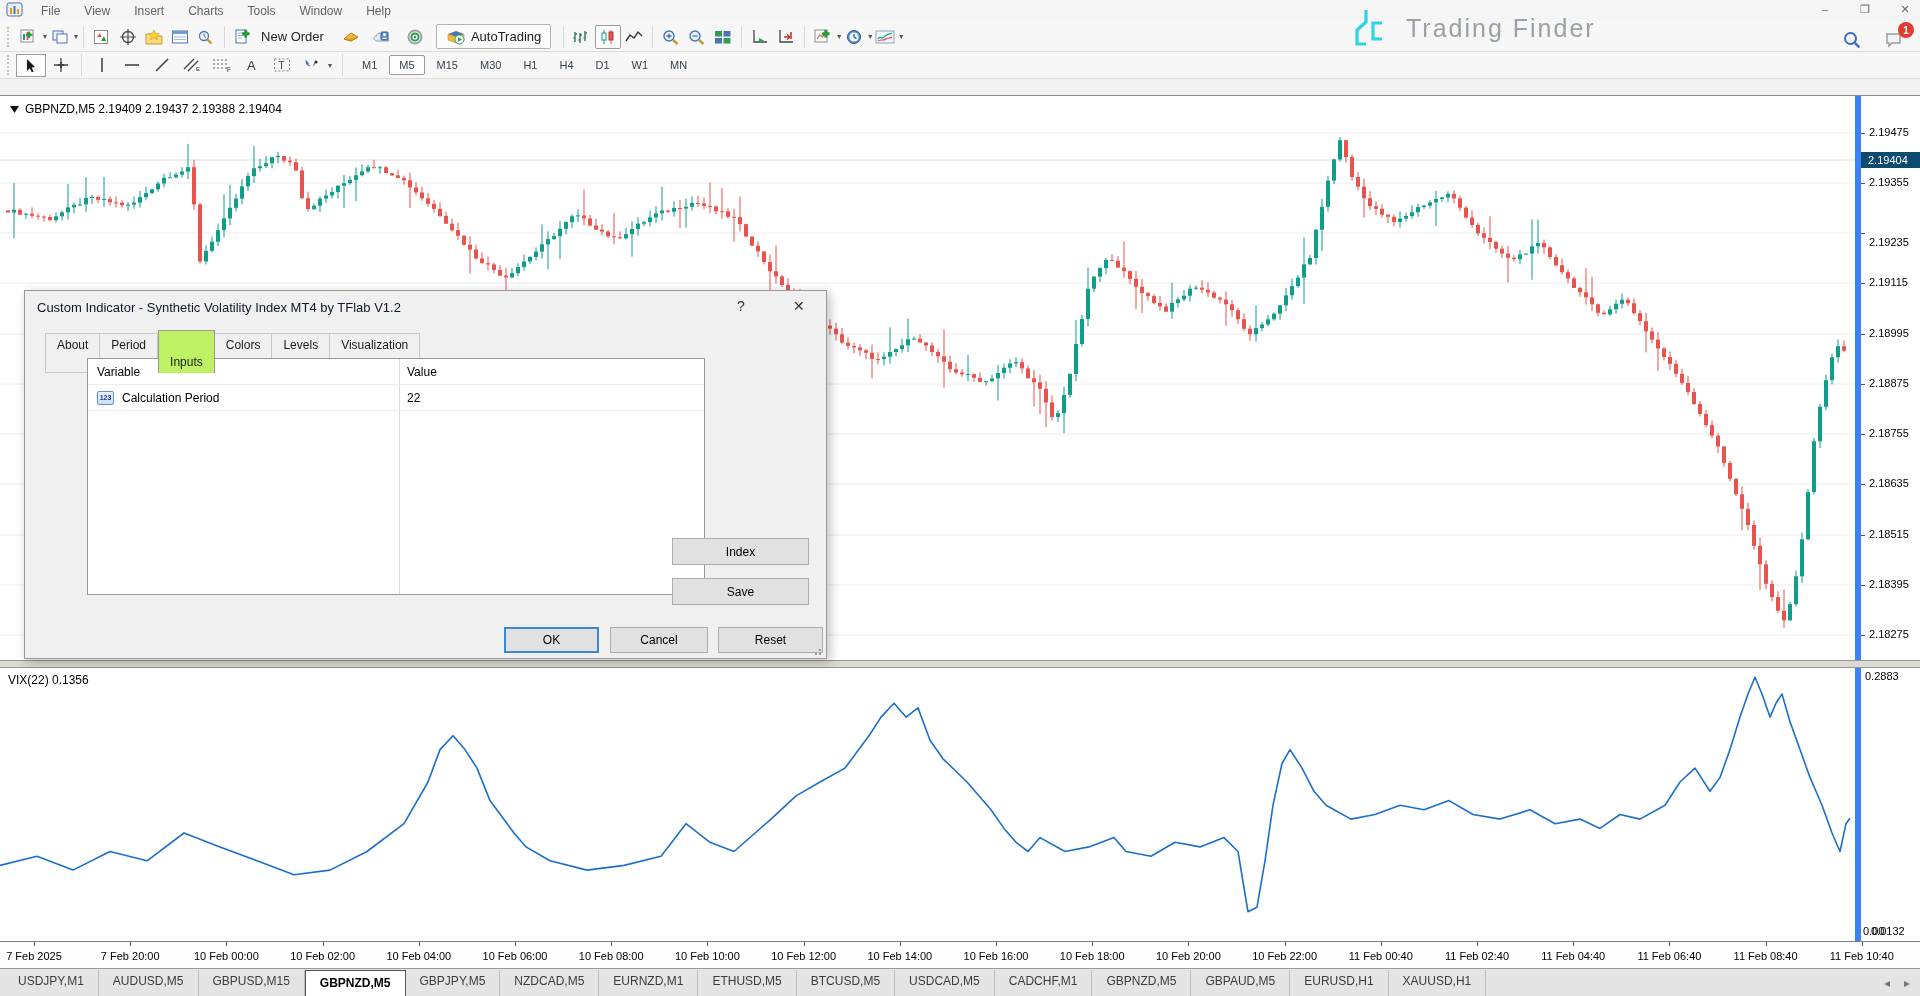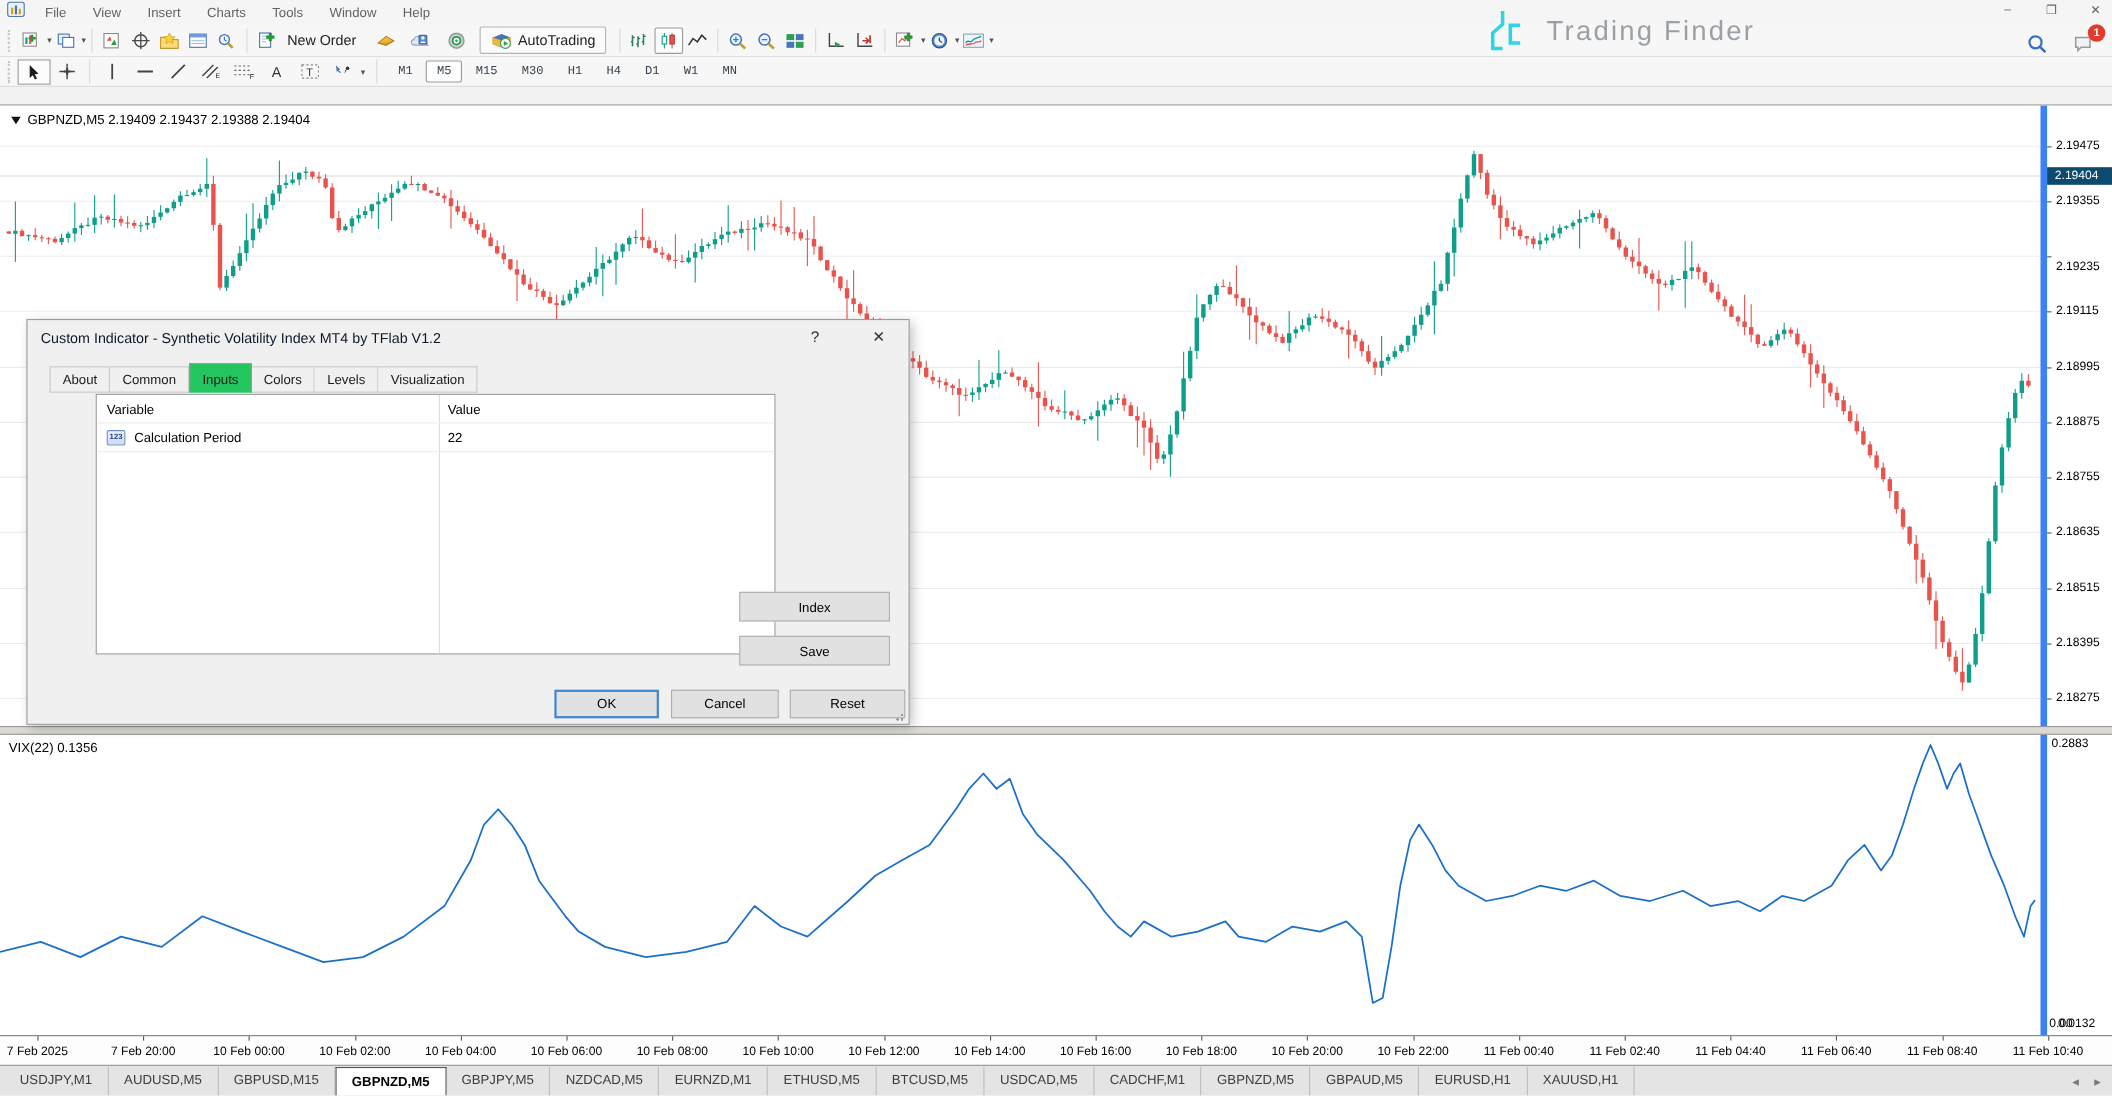--- a/index.html
+++ b/index.html
@@ -23,21 +23,21 @@
   #toolbar2 { top:52px; height:27px; padding-left:4px; }
   .grip { width:6px; height:20px; border-left:2px dotted #c6c6c6; margin:0 3px; }
   .tsep { width:1px; height:22px; background:#d9d9d9; margin:0 5px; }
   .icon-btn { min-width:26px; height:24px; display:flex; align-items:center; justify-content:center;
               border:1px solid transparent; border-radius:2px; }
   .icon-btn.pressed { border-color:#9b9b9b; background:#fcfcfc; }
   .caret { font-size:8px; color:#555; margin-left:1px; }
   .tool-label { font-size:13px; color:#222; margin-left:5px; }
   #autotrading-btn { display:flex; align-items:center; border:1px solid #b3b3b3; background:#fbfbfb;
                      border-radius:2px; height:25px; padding:0 9px; margin-left:8px; }
-  .tf-btn { font-size:11px; color:#37414f; padding:3px 9px; border:1px solid transparent; border-radius:2px;font-family:Liberation Mono, monospace; }
+  .tf-btn { font-size:11px; color:#37414f; padding:3px 9px; border:1px solid transparent; border-radius:2px; }
   .tf-btn.active { border-color:#9b9b9b; background:#fdfdfd; }
   .draw-btn { width:30px; height:23px; display:flex; align-items:center; justify-content:center;
               border:1px solid transparent; }
   .draw-btn.pressed { border-color:#9b9b9b; background:#fcfcfc; }
 
   
   #brand { position:absolute; left:1352px; top:6px; display:flex; align-items:center; gap:12px; }
   #brand-text { font-size:25px; font-weight:400; color:#9aa0a5; letter-spacing:2px; }
   #quick-icons { position:absolute; right:14px; top:30px; display:flex; gap:22px; align-items:center; }
   #chat-badge { position:absolute; right:-8px; top:-8px; width:16px; height:16px; border-radius:50%;
@@ -81,21 +81,21 @@
   
   #dialog { position:absolute; left:24px; top:290px; width:803px; height:369px; background:#f0f0f0;
             border:1px solid #9a9a9a; box-shadow:3px 3px 10px rgba(0,0,0,.25); z-index:10; }
   #dialog-title { position:absolute; left:12px; top:9px; font-size:13px; color:#0f172a; }
   #dialog-help { position:absolute; left:712px; top:7px; font-size:14px; color:#333; }
   #dialog-close { position:absolute; left:768px; top:7px; font-size:14px; color:#333; }
   #dialog-tabs { position:absolute; left:20px; top:42px; display:flex; }
   .dlg-tab { font-size:12px; color:#1a1a1a; padding:4px 11px; border:1px solid #c8c8c8; border-left:none;
              background:#f0f0f0; }
   .dlg-tab:first-child { border-left:1px solid #c8c8c8; }
-  .dlg-tab.active { background:#22c55e; border:1px solid #9a9a9a; margin-top:-3px; padding-top:7px;
+  .dlg-tab.active { background:#bef264; border:1px solid #9a9a9a; margin-top:-3px; padding-top:24px;
                     border-bottom:none; position:relative; z-index:2; }
   #dlg-list { position:absolute; left:20px; top:67px; width:618px; height:237px; background:#fff;
               border:1px solid #9a9a9a;margin-left:42px; }
   #dlg-col-sep { position:absolute; left:311px; top:0; width:1px; height:100%; background:#dcdcdc; }
   .dlg-row { position:absolute; left:0; width:100%; height:25px; display:flex; align-items:center; }
   .dlg-cell-var { padding-left:9px; font-size:12px; color:#000; display:flex; align-items:center; gap:8px; }
   .dlg-cell-val { position:absolute; left:319px; font-size:12px; color:#000; }
   .dlg-hline { position:absolute; left:0; width:100%; height:1px; background:#ededed; }
   #num-icon { width:17px; height:14px; background:linear-gradient(#eaf2ff,#c8dcf8); border:1px solid #6c8fc0;
               border-radius:2px; font-size:7px; font-weight:bold; color:#1c3f8d; display:flex;
@@ -1157,21 +1157,21 @@
       <span class="tab-arrow">▸</span>
     </div>
   </div>
 
   <div id="dialog">
     <div id="dialog-title">Custom Indicator - Synthetic Volatility Index MT4 by TFlab V1.2</div>
     <span id="dialog-help">?</span>
     <span id="dialog-close">✕</span>
     <div id="dialog-tabs">
         <span class="dlg-tab">About</span>
-        <span class="dlg-tab">Common</span>
+        <span class="dlg-tab">Period</span>
         <span class="dlg-tab active">Inputs</span>
         <span class="dlg-tab">Colors</span>
         <span class="dlg-tab">Levels</span>
         <span class="dlg-tab">Visualization</span>
       </div>
     <div id="dlg-list">
       <div id="dlg-col-sep"></div>
       <div class="dlg-row" style="top:0;">
         <span class="dlg-cell-var" style="padding-left:9px;">Variable</span>
         <span class="dlg-cell-val">Value</span>

